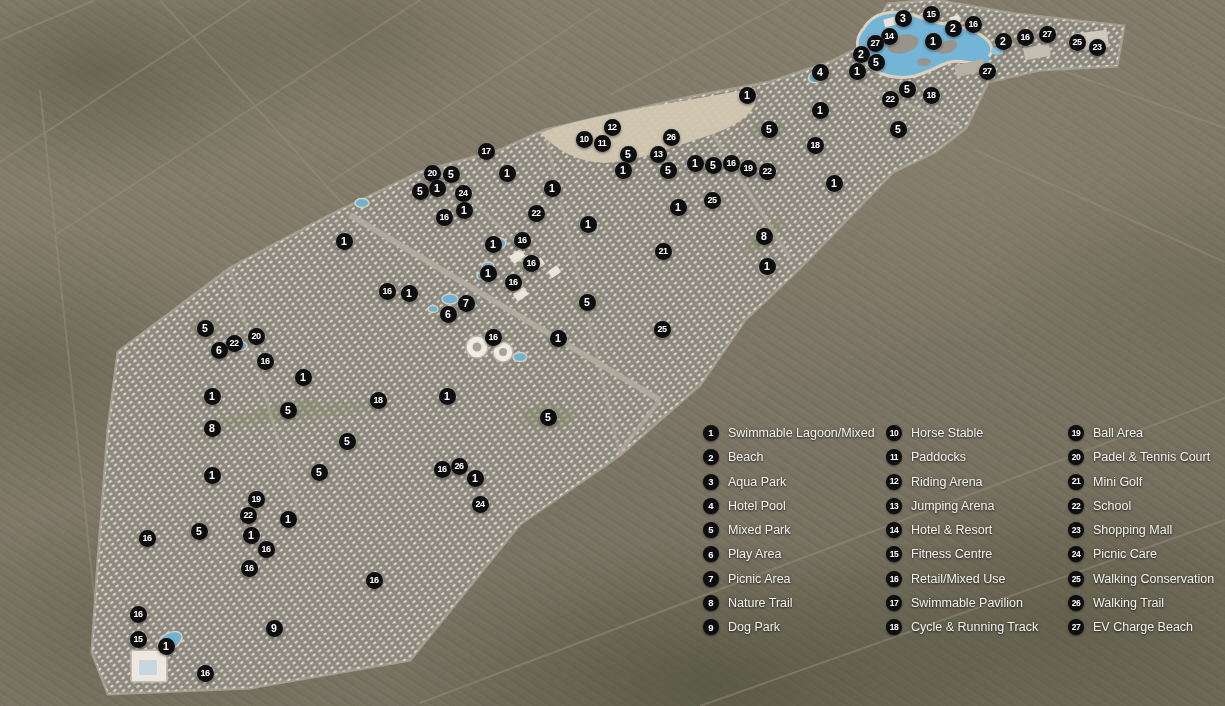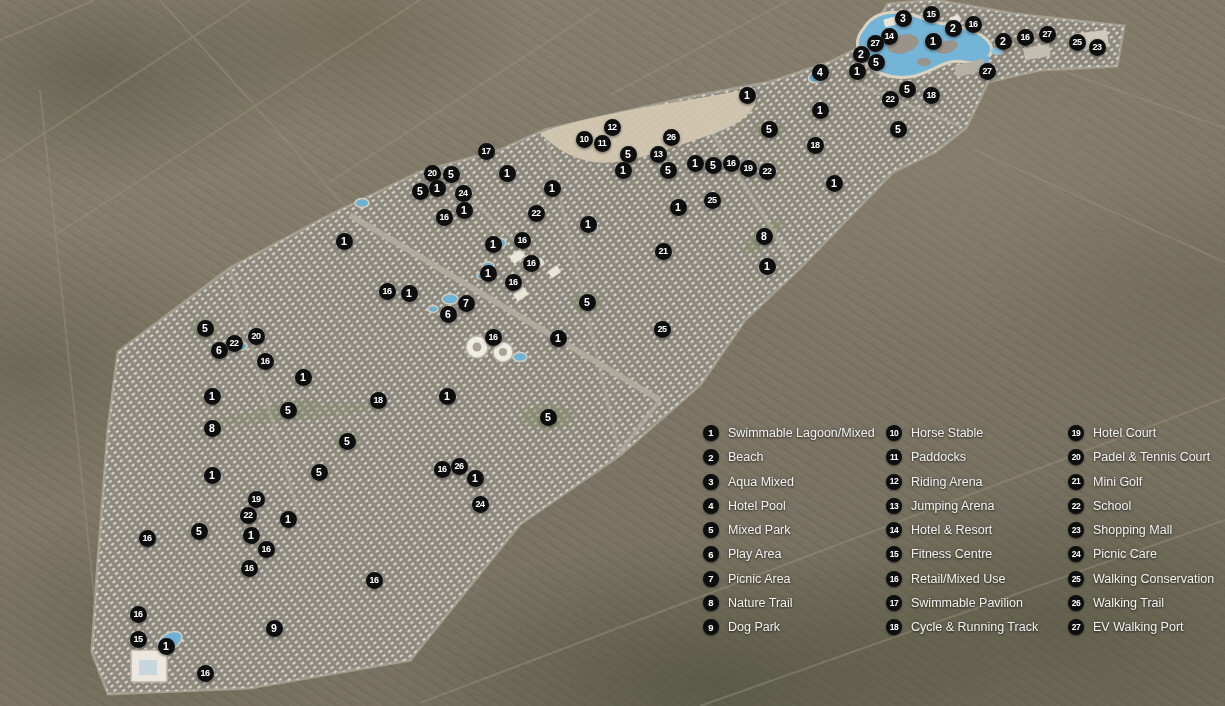--- a/index.html
+++ b/index.html
@@ -295,21 +295,21 @@
         <div class="legend-row">
           <span class="lnum">1</span>
           <span class="llabel">Swimmable Lagoon/Mixed</span>
         </div>
         <div class="legend-row">
           <span class="lnum">2</span>
           <span class="llabel">Beach</span>
         </div>
         <div class="legend-row">
           <span class="lnum">3</span>
-          <span class="llabel">Aqua Mixed</span>
+          <span class="llabel">Aqua Park</span>
         </div>
         <div class="legend-row">
           <span class="lnum">4</span>
           <span class="llabel">Hotel Pool</span>
         </div>
         <div class="legend-row">
           <span class="lnum">5</span>
           <span class="llabel">Mixed Park</span>
         </div>
         <div class="legend-row">
@@ -363,21 +363,21 @@
           <span class="llabel">Swimmable Pavilion</span>
         </div>
         <div class="legend-row">
           <span class="lnum two">18</span>
           <span class="llabel">Cycle &amp; Running Track</span>
         </div>
       </div>
     <div class="legend-col" id="legend-col-2" style="left:1068px;">
         <div class="legend-row">
           <span class="lnum two">19</span>
-          <span class="llabel">Hotel Court</span>
+          <span class="llabel">Ball Area</span>
         </div>
         <div class="legend-row">
           <span class="lnum two">20</span>
           <span class="llabel">Padel &amp; Tennis Court</span>
         </div>
         <div class="legend-row">
           <span class="lnum two">21</span>
           <span class="llabel">Mini Golf</span>
         </div>
         <div class="legend-row">
@@ -395,17 +395,17 @@
         <div class="legend-row">
           <span class="lnum two">25</span>
           <span class="llabel">Walking Conservation</span>
         </div>
         <div class="legend-row">
           <span class="lnum two">26</span>
           <span class="llabel">Walking Trail</span>
         </div>
         <div class="legend-row">
           <span class="lnum two">27</span>
-          <span class="llabel">EV Walking Port</span>
+          <span class="llabel">EV Charge Beach</span>
         </div>
       </div>
   </div>
 </div>
 
 </body></html>

